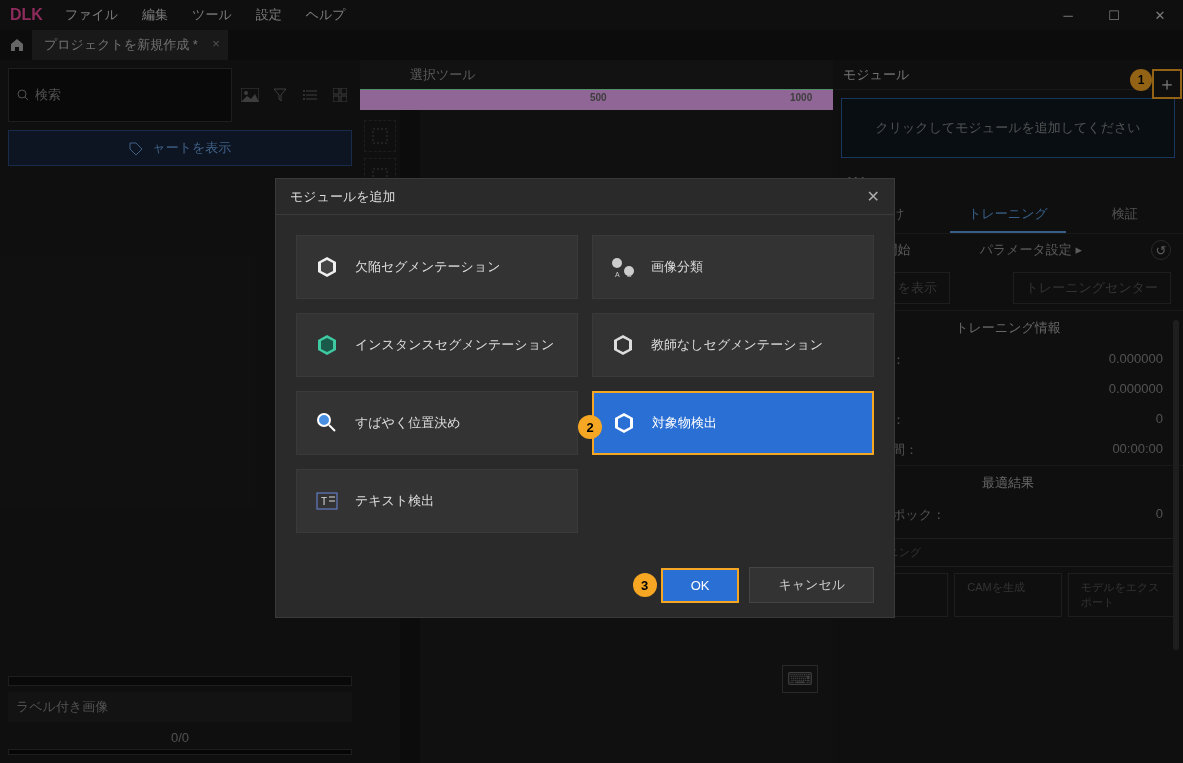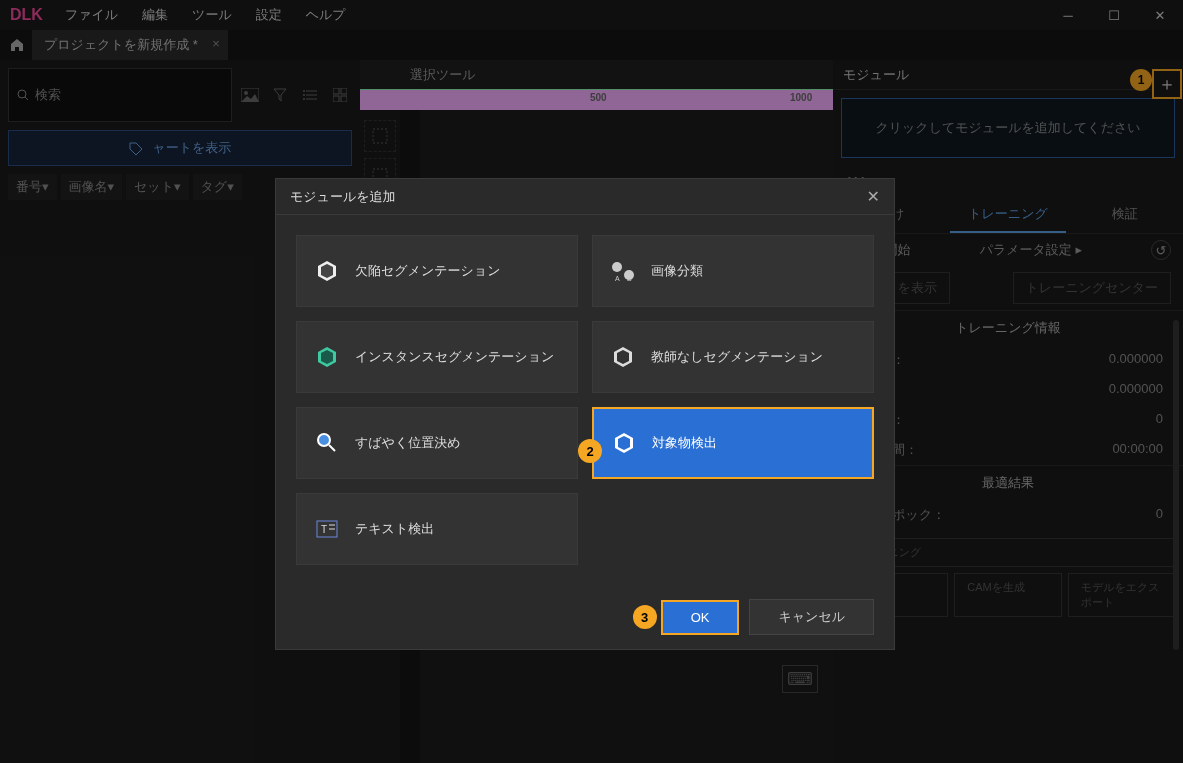--- a/index.html
+++ b/index.html
@@ -64,21 +64,21 @@
 .info-row { display: flex; justify-content: space-between; padding: 6px 20px; color: #888; }
 .bottom-btns { padding: 8px; display: flex; flex-wrap: wrap; gap: 6px; }
 .bottom-btns .ghost-btn { flex: 1; min-width: 80px; font-size: 11px; }
 
 
 .overlay { position: absolute; inset: 0; background: rgba(0,0,0,0.4); }
 .modal { position: absolute; left: 275px; top: 178px; width: 620px; background: #2a2a2a; border: 1px solid #3a3a3a; }
 .modal-header { height: 36px; display: flex; align-items: center; padding: 0 14px; color: #ddd; border-bottom: 1px solid #3a3a3a; }
 .modal-close { margin-left: auto; color: #aaa; cursor: pointer; font-size: 16px; }
 .modal-body { padding: 20px; display: grid; grid-template-columns: 1fr 1fr; gap: 14px; }
-.mod-opt { background: #333; border: 1px solid #3a3a3a; height: 72px; display: flex; align-items: center; padding: 0 16px; gap: 14px; color: #ddd; cursor: pointer; position: relative; }
+.mod-opt { background: #333; border: 1px solid #3a3a3a; height: 64px; display: flex; align-items: center; padding: 0 16px; gap: 14px; color: #ddd; cursor: pointer; position: relative; }
 .mod-opt.selected { background: #2a6fd4; border: 2px solid #f5a623; color: #fff; }
 .mod-icon { width: 28px; height: 28px; display: flex; align-items: center; justify-content: center; }
 .badge2 { position: absolute; left: -16px; bottom: 14px; width: 24px; height: 24px; border-radius: 50%; background: #f5a623; color: #000; display: flex; align-items: center; justify-content: center; font-weight: bold; }
 .modal-footer { padding: 14px 20px; display: flex; gap: 10px; justify-content: flex-end; align-items: center; position: relative; }
 .btn { padding: 8px 28px; cursor: pointer; }
 .btn-primary { background: #2a6fd4; color: #fff; border: 2px solid #f5a623; position: relative; }
 .btn-cancel { background: #333; color: #ccc; border: 1px solid #444; }
 .badge3 { width: 24px; height: 24px; border-radius: 50%; background: #f5a623; color: #000; display: flex; align-items: center; justify-content: center; font-weight: bold; margin-right: -6px; }
 .scrollbar-v { position: absolute; right: 4px; top: 320px; width: 6px; height: 330px; background: #333; border-radius: 3px; }
 
@@ -156,25 +156,25 @@
             <rect x="8" y="8" width="6" height="6" stroke="#666" fill="none"></rect>
           </svg>
         </div>
     </div>
     <div class="big-btn blue">
       <svg style="display:inline-block;vertical-align:middle;margin-right:6px" width="14" height="14" viewBox="0 0 14 14">
           <path d="M1 1 L7 1 L13 7 L7 13 L1 7 Z" stroke="#6aa0e0" fill="none"></path>
         </svg>
       <span>ャートを表示</span>
     </div>
-    <div class="col-headers">
-      <span class="col-h">番号▾</span>
-      <span class="col-h">画像名▾</span>
-      <span class="col-h">セット▾</span>
-      <span class="col-h">タグ▾</span>
+    <div class="left-bottom">
+      <div class="scrollbar-h"></div>
+      <div class="label-row">ラベル付き画像</div>
+      <div class="progress-row">0/0</div>
+      <div class="progress-bar"></div>
     </div>
   </div>
 
   <div class="center">
     <div class="center-top">
         <span>選択ツール</span>
       </div>
     <div class="ruler-h">
       <span class="ruler-tick" style="left:230px">500</span>
       <span class="ruler-tick" style="left:430px">1000</span>

